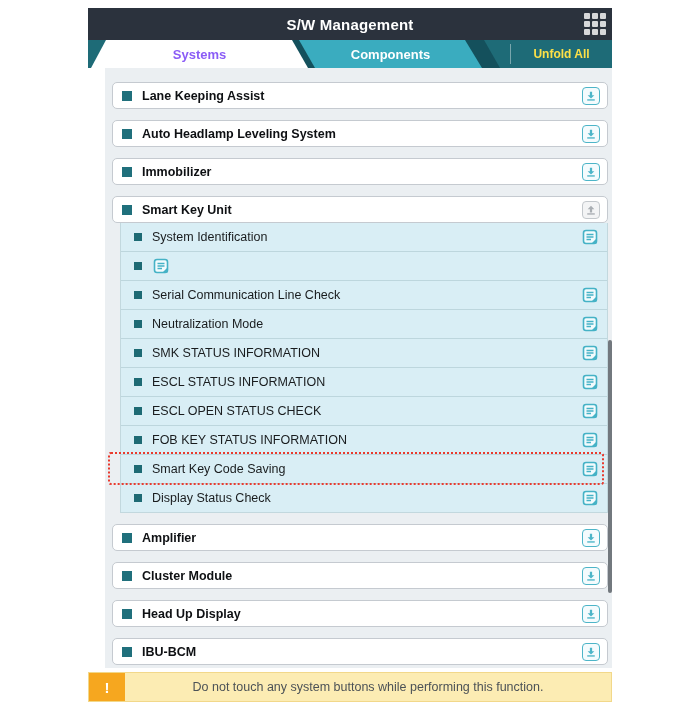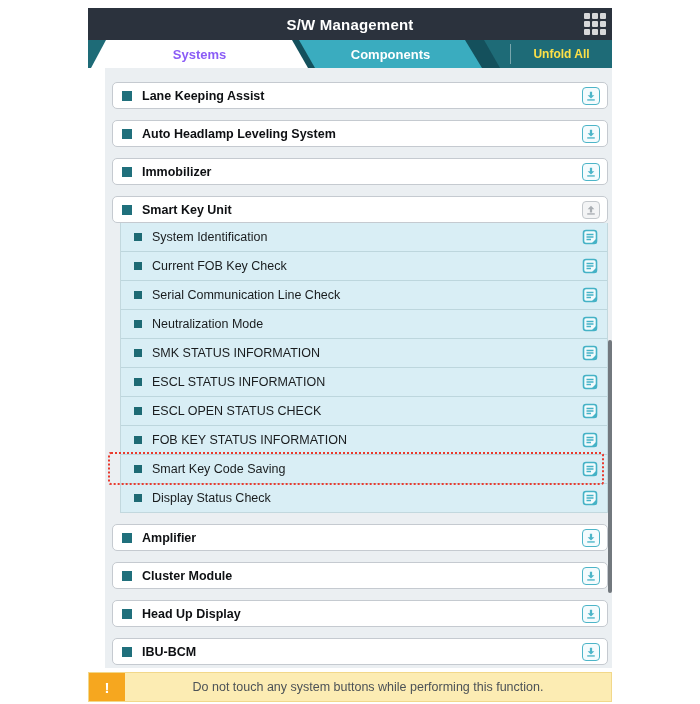--- a/index.html
+++ b/index.html
@@ -187,21 +187,20 @@
           <svg width="16" height="16" viewBox="0 0 16 16">
               <rect x="1.5" y="1.5" width="13" height="13" rx="2.5" fill="#f2fbfd" stroke="#45b2c6" stroke-width="1.6"></rect>
               <path d="M4.5 5.5h7M4.5 8h7M4.5 10.5h4.5" stroke="#45b2c6" stroke-width="1.4"></path>
               <path d="M14.5 9.5v5h-5z" fill="#45b2c6"></path>
             </svg>
         </span>
       </div>
 
       <div class="fn-row">
         <span class="fn-bullet"></span>
-        <span class="fn-label">Current FOB Key Check</span>
         <span class="sq-btn">
           <svg width="16" height="16" viewBox="0 0 16 16">
               <rect x="1.5" y="1.5" width="13" height="13" rx="2.5" fill="#f2fbfd" stroke="#45b2c6" stroke-width="1.6"></rect>
               <path d="M4.5 5.5h7M4.5 8h7M4.5 10.5h4.5" stroke="#45b2c6" stroke-width="1.4"></path>
               <path d="M14.5 9.5v5h-5z" fill="#45b2c6"></path>
             </svg>
         </span>
       </div>
 
       <div class="fn-row">

